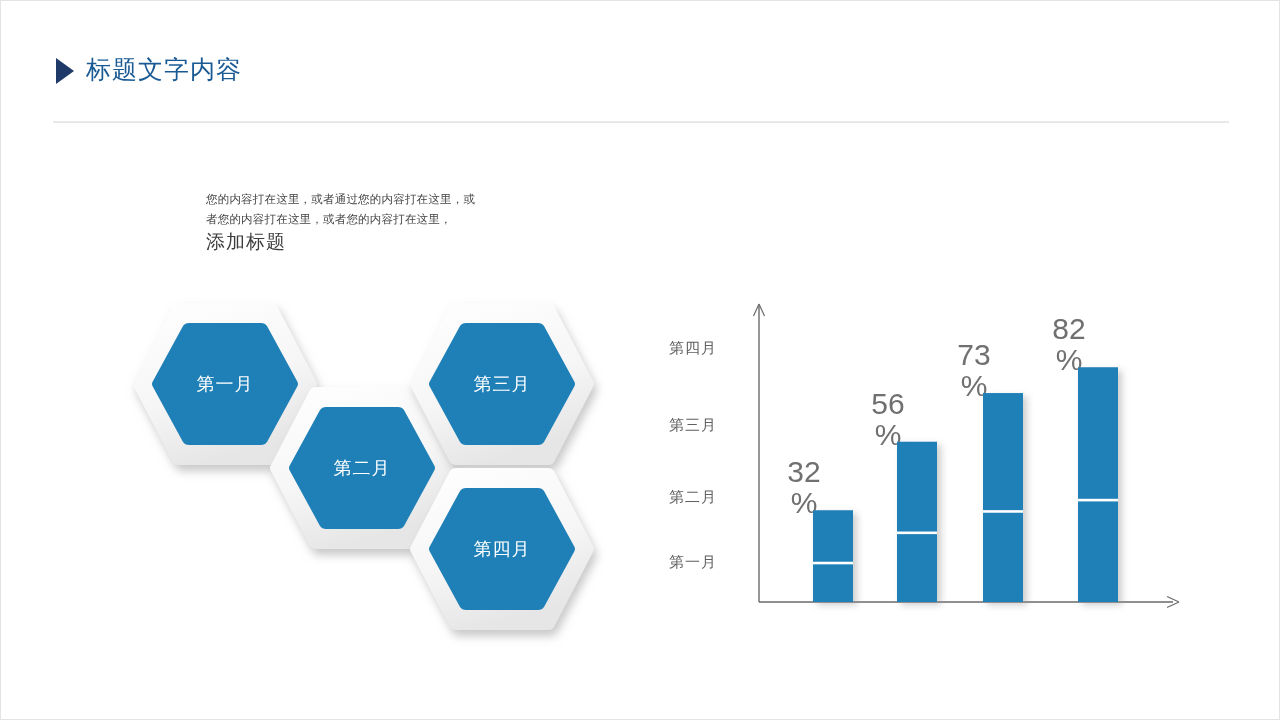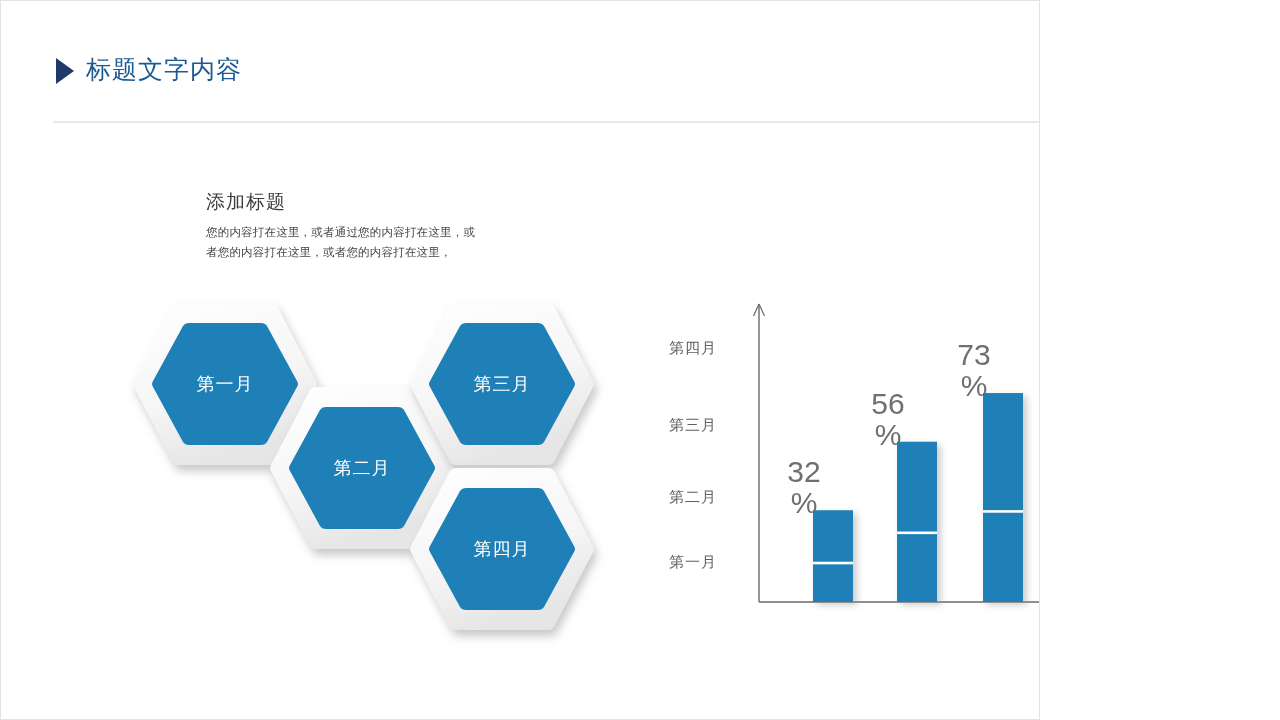--- a/index.html
+++ b/index.html
@@ -7,21 +7,21 @@
   html, body {
     width: 1280px;
     height: 720px;
     background: #ffffff;
     font-family: "Liberation Sans", "DejaVu Sans", sans-serif;
     overflow: hidden;
   }
 
   #slide {
     position: relative;
-    width: 1040px;
+    width: 1280px;
     height: 720px;
     background: #ffffff;
     border: 1px solid #e3e3e3;
     overflow: hidden;
   }
 
   
   #header {
     position: absolute;
     left: 55px;
@@ -151,22 +151,22 @@
 
 <div id="slide">
 
   <div id="header">
     <div id="title-marker"></div>
     <div id="title-cn">标题文字内容</div>
   </div>
   <div id="header-rule"></div>
 
   <div id="text-block">
+    <div id="body-text">您的内容打在这里，或者通过您的内容打在这里，或者您的内容打在这里，或者您的内容打在这里，</div>
     <div id="subtitle">添加标题</div>
-    <div id="body-text">您的内容打在这里，或者通过您的内容打在这里，或者您的内容打在这里，或者您的内容打在这里，</div>
   </div>
 
   <div id="hex-group">
 
     <div class="hex" style="left:131px; top:300px;">
       <svg width="186" height="166" viewBox="0 0 186 166" aria-hidden="true">
         <defs>
           <filter id="hsh1" x="-30%" y="-30%" width="170%" height="175%">
             <feDropShadow dx="3" dy="6" stdDeviation="5" flood-color="#9a9a9a" flood-opacity="0.55"></feDropShadow>
           </filter>

